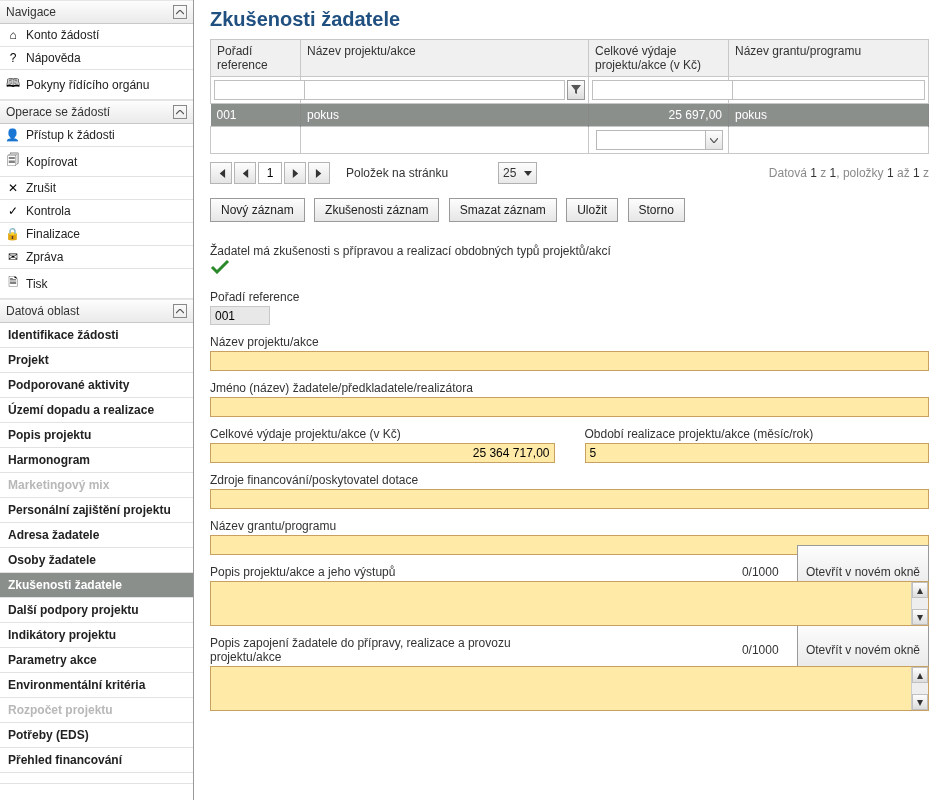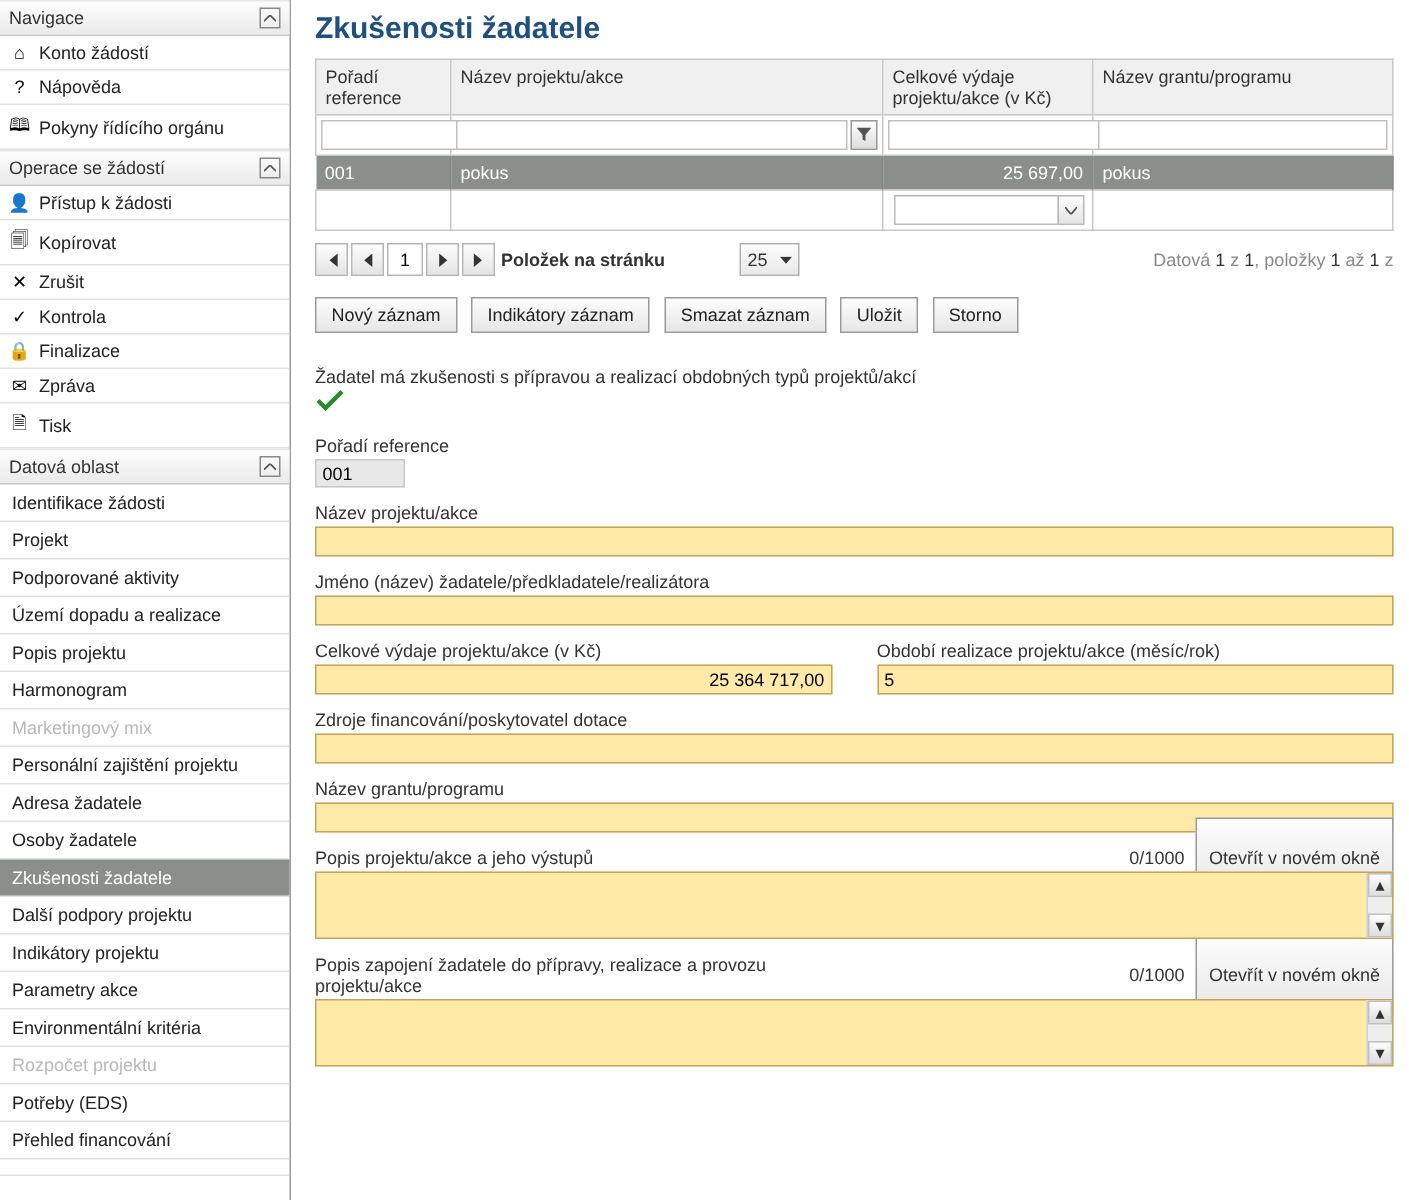--- a/index.html
+++ b/index.html
@@ -18,21 +18,21 @@
   }
   .acc-header .collapse-icon svg { width: 8px; height: 5px; }
   .nav-item, .op-item, .data-item {
     display: flex; align-items: center; padding: 4px 6px;
     border-bottom: 1px solid #e2e2e2; cursor: pointer; color: #222;
   }
   .nav-item .icon, .op-item .icon {
     width: 14px; margin-right: 6px; display: inline-flex; align-items: center; justify-content: center;
     font-family: "Segoe UI Symbol","Arial"; font-size: 12px; color:#000;
   }
-  .data-item { padding: 5px 8px; }
+  .data-item { padding: 5px 8px; font-weight: bold; }
   .data-item.active { background: #8b8f8c; color: #fff; }
   .data-item.disabled { color: #b8b8b8; }
   .main { flex: 1; padding: 6px 10px 10px 16px; overflow: hidden; }
   .page-title { color: #205080; font-weight: bold; font-size: 20px; margin: 2px 0 8px; }
   table.grid { border-collapse: collapse; width: 100%; table-layout: fixed; }
   table.grid th {
     background: #f0f0f0; border: 1px solid #c8c8c8; padding: 4px 6px;
     text-align: left; font-weight: normal; font-size: 12px; color: #333;
     vertical-align: top; height: 36px;
   }
@@ -58,21 +58,21 @@
   .pager-row { display:flex; align-items:center; margin-top:8px; }
   .pager-btn {
     width:22px; height:22px; border:1px solid #b5b5b5; background:linear-gradient(#fdfdfd,#e4e4e4);
     display:flex; align-items:center; justify-content:center; margin-right:2px; cursor:pointer;
   }
   .pager-btn svg { width:9px; height:9px; fill:#333; }
   .pager-page {
     width:24px; height:22px; border:1px solid #b5b5b5; text-align:center; font-size:12px;
     margin-right:2px;
   }
-  .per-page-label { margin:0 6px 0 2px;font-weight:bold; }
+  .per-page-label { margin:0 6px 0 14px; }
   .per-page-sel {
     display:inline-flex; align-items:center; border:1px solid #b0b0b0;
     height:22px; padding:0 4px; background:linear-gradient(#fdfdfd,#e8e8e8);margin-left:44px;
   }
   .per-page-sel span { margin-right:8px; }
   .pager-summary { margin-left:auto; color:#8a8a8a; font-size:12px; }
   .pager-summary b { color:#333; font-weight:normal; }
 
   .btn-row { margin-top:14px; }
   .btn {
@@ -105,21 +105,21 @@
     width:calc(100% - 18px); height:40px; border:none; background:transparent;
     resize:none; padding:3px 4px; font-family:inherit; font-size:12px;
   }
   .scroll-sim {
     position:absolute; right:0; top:0; width:17px; height:100%;
     background:#eee; border-left:1px solid #ccc;
     display:flex; flex-direction:column; justify-content:space-between;
   }
   .scroll-sim .sbtn { height:16px; display:flex; align-items:center; justify-content:center; background:linear-gradient(#fdfdfd,#ddd); border:1px solid #c0c0c0; }
   .label-row { display:flex; align-items:center; justify-content:space-between; margin-bottom:2px; }
-  .counter { color:#333; font-size:12px; margin-right:4px; }
+  .counter { color:#333; font-size:12px; margin-right:15px; }
   .open-btn { padding:19px 8px; border:1px solid #9a9a9a; background:linear-gradient(#fdfdfd,#e6e6e6); font-size:12px; cursor:pointer; }
 </style>
 </head>
 <body>
 
 <div class="layout">
 
   <div class="sidebar">
     <div class="acc-header">
       <span>Navigace</span>
@@ -357,21 +357,21 @@
             <path d="M0 0 L5 6 L10 0" fill="#333"></path>
           </svg>
       </div>
       <span class="pager-summary">
         <span>Datová </span><b>1</b><span> z </span><b>1</b><span>, položky </span><b>1</b><span> až </span><b>1</b><span> z</span>
       </span>
     </div>
 
     <div class="btn-row">
       <span class="btn">Nový záznam</span>
-      <span class="btn">Indikátory záznam</span>
+      <span class="btn">Zkušenosti záznam</span>
       <span class="btn">Smazat záznam</span>
       <span class="btn">Uložit</span>
       <span class="btn">Storno</span>
     </div>
 
     <div class="form">
       <div class="f-row">
         <span class="f-label">Žadatel má zkušenosti s přípravou a realizací obdobných typů projektů/akcí</span>
         <span class="chk">
           <svg viewBox="0 0 20 14">

